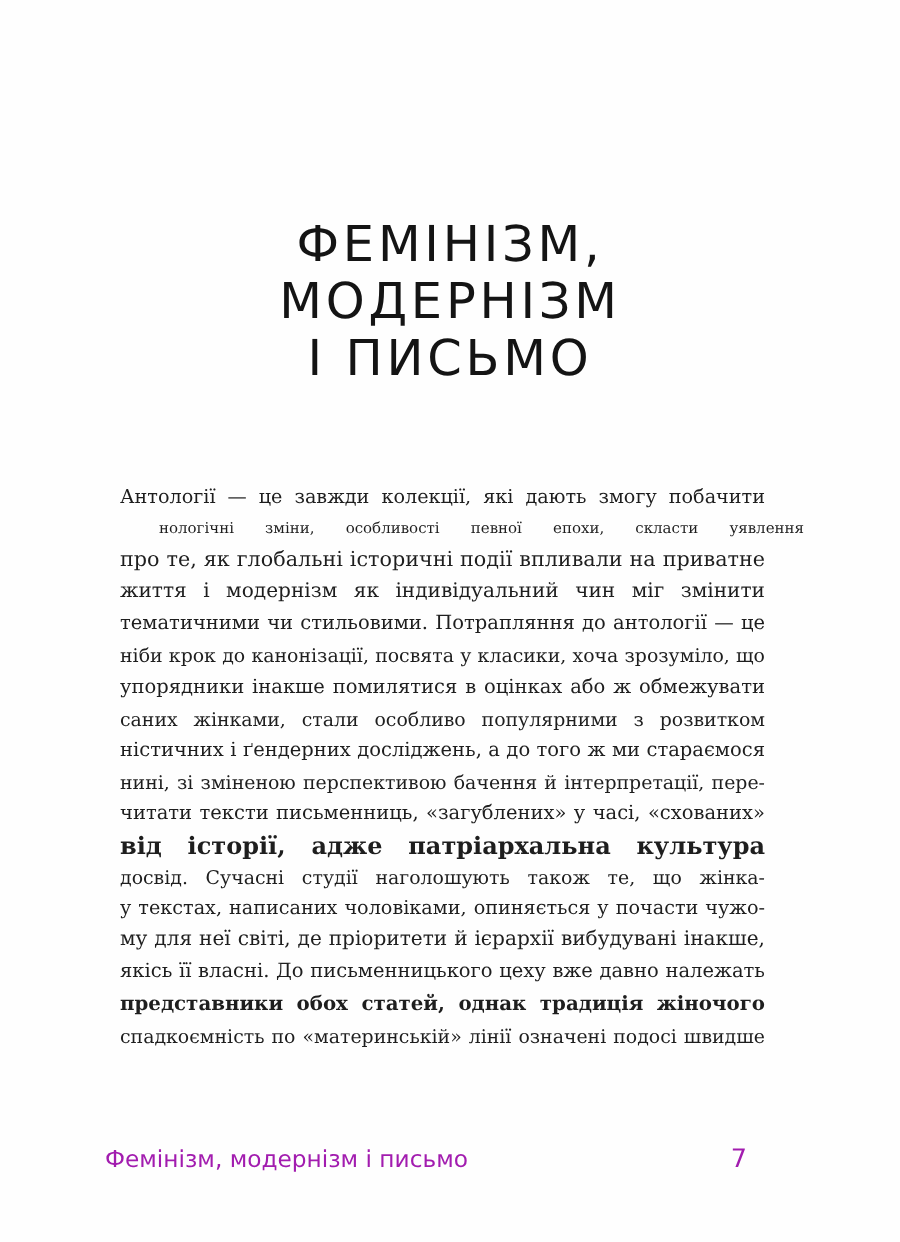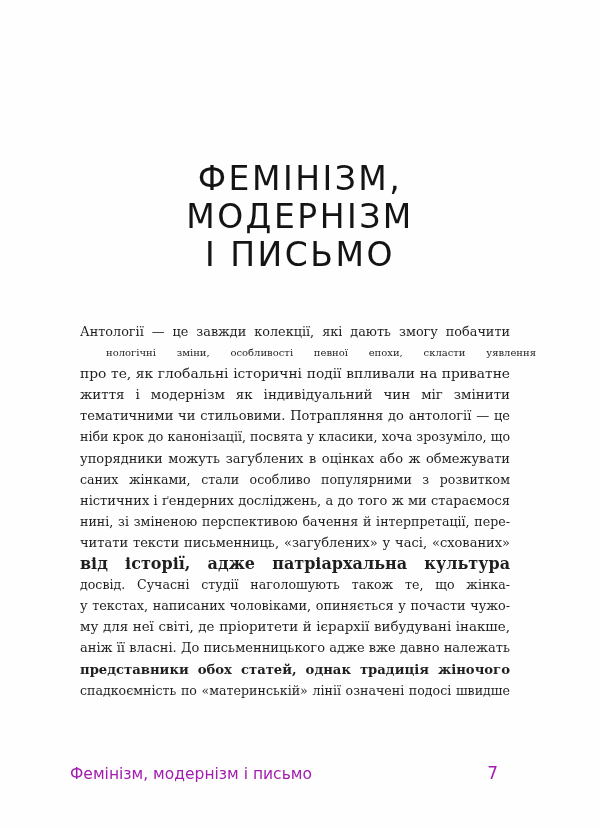--- a/index.html
+++ b/index.html
@@ -1,19 +1,19 @@
 <!DOCTYPE html>
 <html><head>
   <meta charset="utf-8">
   <style>
     html, body { margin: 0; padding: 0; background: #ffffff; }
     body { width: 600px; height: 828px; position: relative; overflow: hidden; }
     .page { position: absolute; left: 0; top: 0; width: 600px; height: 828px; background: #fefefe; }
     .title {
-      position: absolute; left: 0; top: 160px; width: 600px;
+      position: absolute; left: 0; top: 144px; width: 600px;
       text-align: center; color: #141414;
       font-family: "DejaVu Sans", sans-serif; font-weight: normal;
       font-size: 33px; line-height: 38px; letter-spacing: 2.5px;
     }
     .title div { display: block; }
     .body-text {
       position: absolute; left: 80px; top: 321px; width: 430px;
       font-family: "DejaVu Serif", serif; font-size: 15.4px; line-height: 21.1px;
       color: #1e1e1e;
     }
@@ -36,30 +36,30 @@
     <div>І ПИСЬМО</div>
   </div>
 
   <div class="body-text">
     <span class="line" style="white-space: normal; display: block; font-size: 12.8px; width: 430px; overflow: hidden;">Антології — це завжди колекції, які дають змогу побачити хро-</span>
     <span class="line" style="white-space: normal; display: block; font-size: 10px; width: 430px; overflow: hidden; margin-left: 26px;">нологічні зміни, особливості певної епохи, скласти уявлення</span>
     <span class="line" style="white-space: normal; display: block; font-size: 13.8px; width: 430px; overflow: hidden;">про те, як глобальні історичні події впливали на приватне</span>
     <span class="line" style="white-space: normal; display: block; font-size: 13.4px; width: 430px; overflow: hidden;">життя і модернізм як індивідуальний чин міг змінити велику</span>
     <span class="line" style="white-space: normal; display: block; font-size: 13px; width: 430px; overflow: hidden;">тематичними чи стильовими. Потрапляння до антології — це</span>
     <span class="line" style="white-space: normal; display: block; font-size: 12.6px; width: 430px; overflow: hidden;">ніби крок до канонізації, посвята у класики, хоча зрозуміло, що</span>
-    <span class="line" style="white-space: normal; display: block; font-size: 13px; width: 430px; overflow: hidden;">упорядники можуть загублених в оцінках або ж обмежувати</span>
+    <span class="line" style="white-space: normal; display: block; font-size: 13px; width: 430px; overflow: hidden;">упорядники інакше помилятися в оцінках або ж обмежувати</span>
     <span class="line" style="white-space: normal; display: block; font-size: 12.6px; width: 430px; overflow: hidden;">саних жінками, стали особливо популярними з розвитком фемі-</span>
     <span class="line" style="white-space: normal; display: block; font-size: 13px; width: 430px; overflow: hidden;">ністичних і ґендерних досліджень, а до того ж ми стараємося</span>
     <span class="line" style="white-space: normal; display: block; font-size: 12.6px; width: 430px; overflow: hidden;">нині, зі зміненою перспективою бачення й інтерпретації, пере-</span>
     <span class="line" style="white-space: normal; display: block; font-size: 13px; width: 430px; overflow: hidden;">читати тексти письменниць, «загублених» у часі, «схованих»</span>
     <span class="line" style="white-space: normal; display: block; font-size: 16px; width: 430px; overflow: hidden; font-weight: bold;">від історії, адже патріархальна культура марґіналізувала їхній</span>
     <span class="line" style="white-space: normal; display: block; font-size: 12.6px; width: 430px; overflow: hidden;">досвід. Сучасні студії наголошують також те, що жінка-читачка</span>
     <span class="line" style="white-space: normal; display: block; font-size: 12.8px; width: 430px; overflow: hidden;">у текстах, написаних чоловіками, опиняється у почасти чужо-</span>
     <span class="line" style="white-space: normal; display: block; font-size: 13.4px; width: 430px; overflow: hidden;">му для неї світі, де пріоритети й ієрархії вибудувані інакше,</span>
-    <span class="line" style="white-space: normal; display: block; font-size: 13px; width: 430px; overflow: hidden;">аніж її власні. До письменницького адже вже давно належать</span>
+    <span class="line" style="white-space: normal; display: block; font-size: 13px; width: 430px; overflow: hidden;">якісь її власні. До письменницького цеху вже давно належать</span>
     <span class="line" style="white-space: normal; display: block; font-size: 13.2px; width: 430px; overflow: hidden; font-weight: bold;">представники обох статей, однак традиція жіночого письма,</span>
     <span class="line last" style="white-space: normal; display: block; font-size: 12.6px; width: 430px; overflow: hidden;">спадкоємність по «материнській» лінії означені подосі швидше</span>
   </div>
 
   <div class="footer">
     <span>Фемінізм, модернізм і письмо</span>
     <span class="pn">7</span>
   </div>
 </div>
 

